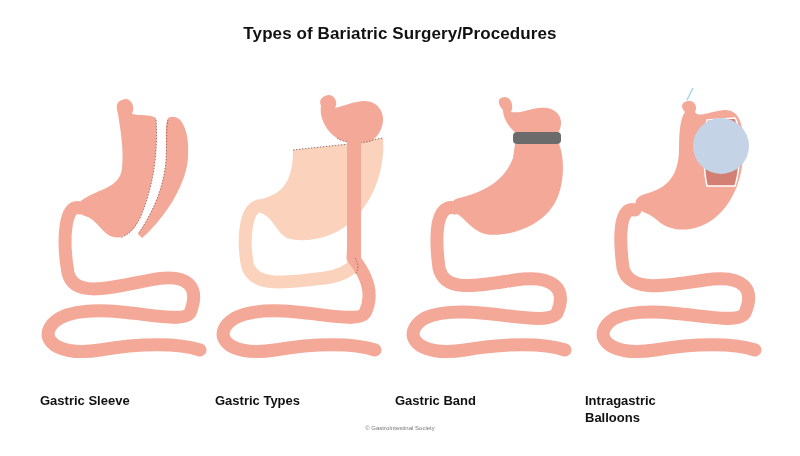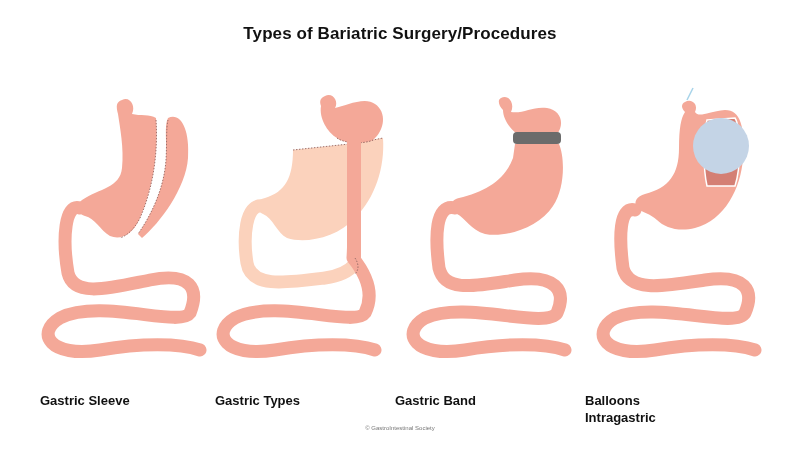--- a/index.html
+++ b/index.html
@@ -65,17 +65,17 @@
     <path fill="none" stroke="#a9d4ea" stroke-width="1.5" d="M92 12 L98 0"></path>
     <g fill="none" stroke="#f4a898" stroke-width="13" stroke-linecap="round" stroke-linejoin="round">
       <path d="M40 122 C24 118 24 150 28 180 C34 205 70 198 110 192 C150 186 160 202 150 225 C140 242 60 212 20 230 C-5 245 10 270 60 262 C100 255 140 255 160 262"></path>
     </g>
     <path fill="#f4a898" d="M90 14 C96 10 104 16 100 24 C104 30 112 24 130 22 C146 22 150 40 148 70 C146 100 130 132 100 140 C84 144 70 140 62 132 C56 126 46 124 42 120 C38 114 42 108 50 106 C74 100 84 86 84 60 C84 40 86 30 90 24 C86 20 86 16 90 14 Z"></path>
     <path fill="#d47f74" stroke="#ffffff" stroke-width="1.5" d="M112 32 L140 30 C146 40 146 80 140 98 L112 98 C108 80 108 48 112 32 Z"></path>
     <circle cx="126" cy="58" r="28" fill="#c4d4e6"></circle>
   </svg>
 </div>
 <div class="label" style="left:585px;">
+  <div>Intragastric</div>
   <div>Balloons</div>
-  <div>Intragastric</div>
 </div>
 
 <div class="copyright">© GastroIntestinal Society</div>
 
 </body></html>

